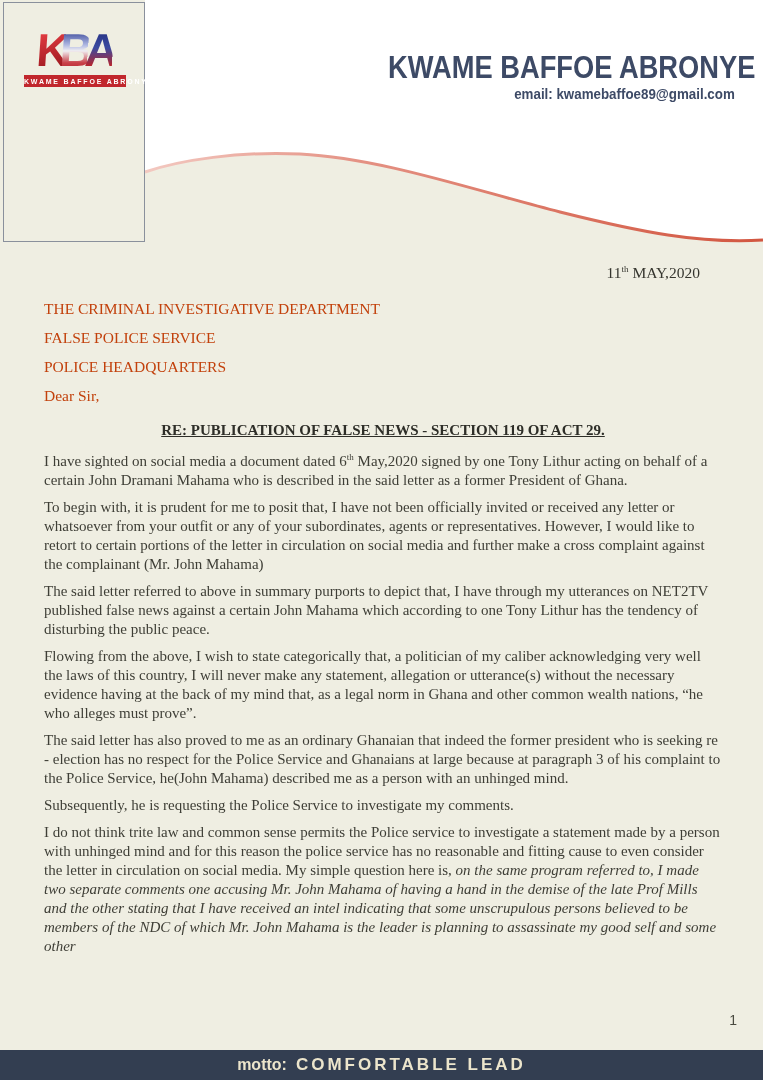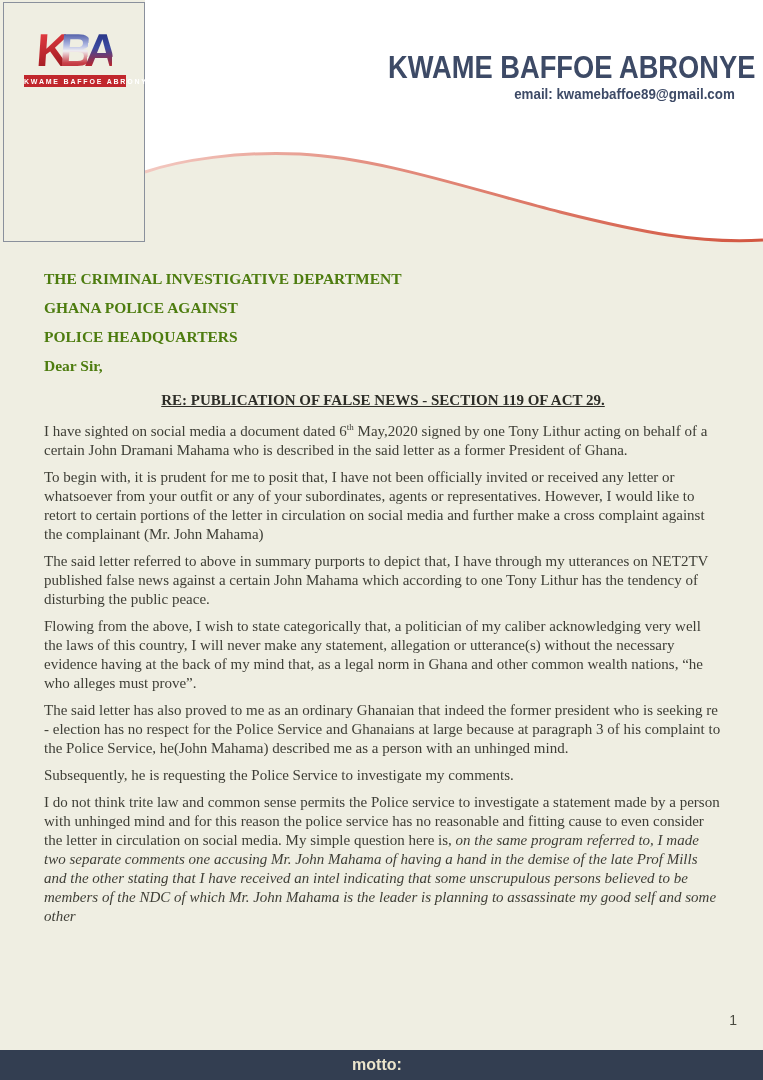--- a/index.html
+++ b/index.html
@@ -49,21 +49,21 @@
     font-size:14.5px; white-space:nowrap;
     transform:scaleX(0.92); transform-origin:100% 50%;
   }
 
   
   .content {
     position:absolute; left:44px; top:264px; width:678px; z-index:2;
     color:#3e3e36; font-size:15px;
   }
   .date-line { text-align:right; padding-right:22px; font-size:15.5px; margin-bottom:12px; color:#35352e; }
-  .addr-line, .salutation { line-height:29px; font-size:15.5px; color:#4d7c0f;font-weight:bold; }
+  .addr-line, .salutation { line-height:29px; font-size:15.5px; color:#c2410c; }
   .subject {
     text-align:center; font-weight:bold; text-decoration:underline;
     line-height:28px; color:#2e2e28; font-size:15px;
   }
   .subject-first { margin-top:6px; }
   p.body-para { margin:8px 0 0 0; line-height:19px;font-family:Liberation Serif, serif; }
   .italic-seg { font-style:italic; }
   sup.ord { font-size:9px; line-height:0; vertical-align:super; }
 
   .page-num {
@@ -102,23 +102,24 @@
     </div>
     <div class="logo-banner">KWAME BAFFOE ABRONYE</div>
   </div>
 </div>
 
 <div class="header-title">KWAME BAFFOE ABRONYE</div>
 <div class="header-email">email: kwamebaffoe89@gmail.com</div>
 
 <div class="content">
 
+  <div class="date-line"><span>11</span><sup class="ord">th</sup><span> MAY,2020</span></div>
 
   <div class="addr-line">THE CRIMINAL INVESTIGATIVE DEPARTMENT</div>
-  <div class="addr-line">GHANA POLICE AGAINST</div>
+  <div class="addr-line">FALSE POLICE SERVICE</div>
   <div class="addr-line">POLICE HEADQUARTERS</div>
 
   <div class="salutation">Dear Sir,</div>
 
   <div class="subject subject-first">RE: PUBLICATION OF FALSE NEWS - SECTION 119 OF ACT 29.</div>
 
   <p class="body-para"><span>I have sighted on social media a document dated 6</span><sup class="ord">th</sup><span> May,2020 signed by one Tony Lithur acting on behalf of a certain John Dramani Mahama who is described in the said letter as a former President of Ghana.</span></p>
 
   <p class="body-para">To begin with, it is prudent for me to posit that, I have not been officially invited or received any letter or whatsoever from your outfit or any of your subordinates, agents or representatives. However, I would like to retort to certain portions of the letter in circulation on social media and further make a cross complaint against the complainant (Mr. John Mahama)</p>
 
@@ -131,13 +132,14 @@
   <p class="body-para">Subsequently, he is requesting the Police Service to investigate my comments.</p>
 
   <p class="body-para"><span>I do not think trite law and common sense permits the Police service to investigate a statement made by a person with unhinged mind and for this reason the police service has no reasonable and fitting cause to even consider the letter in circulation on social media. My simple question here is, </span><span class="italic-seg">on the same program referred to, I made two separate comments one accusing Mr. John Mahama of having a hand in the demise of the late Prof Mills and the other stating that I have received an intel indicating that some unscrupulous persons believed to be members of the NDC of which Mr. John Mahama is the leader is planning to assassinate my good self and some other</span></p>
 
 </div>
 
 <div class="page-num">1</div>
 
 <div class="footer-bar">
   <span class="motto-label">motto:</span>
+  <span class="motto-value">COMFORTABLE LEAD</span>
 </div>
 
 </body></html>

